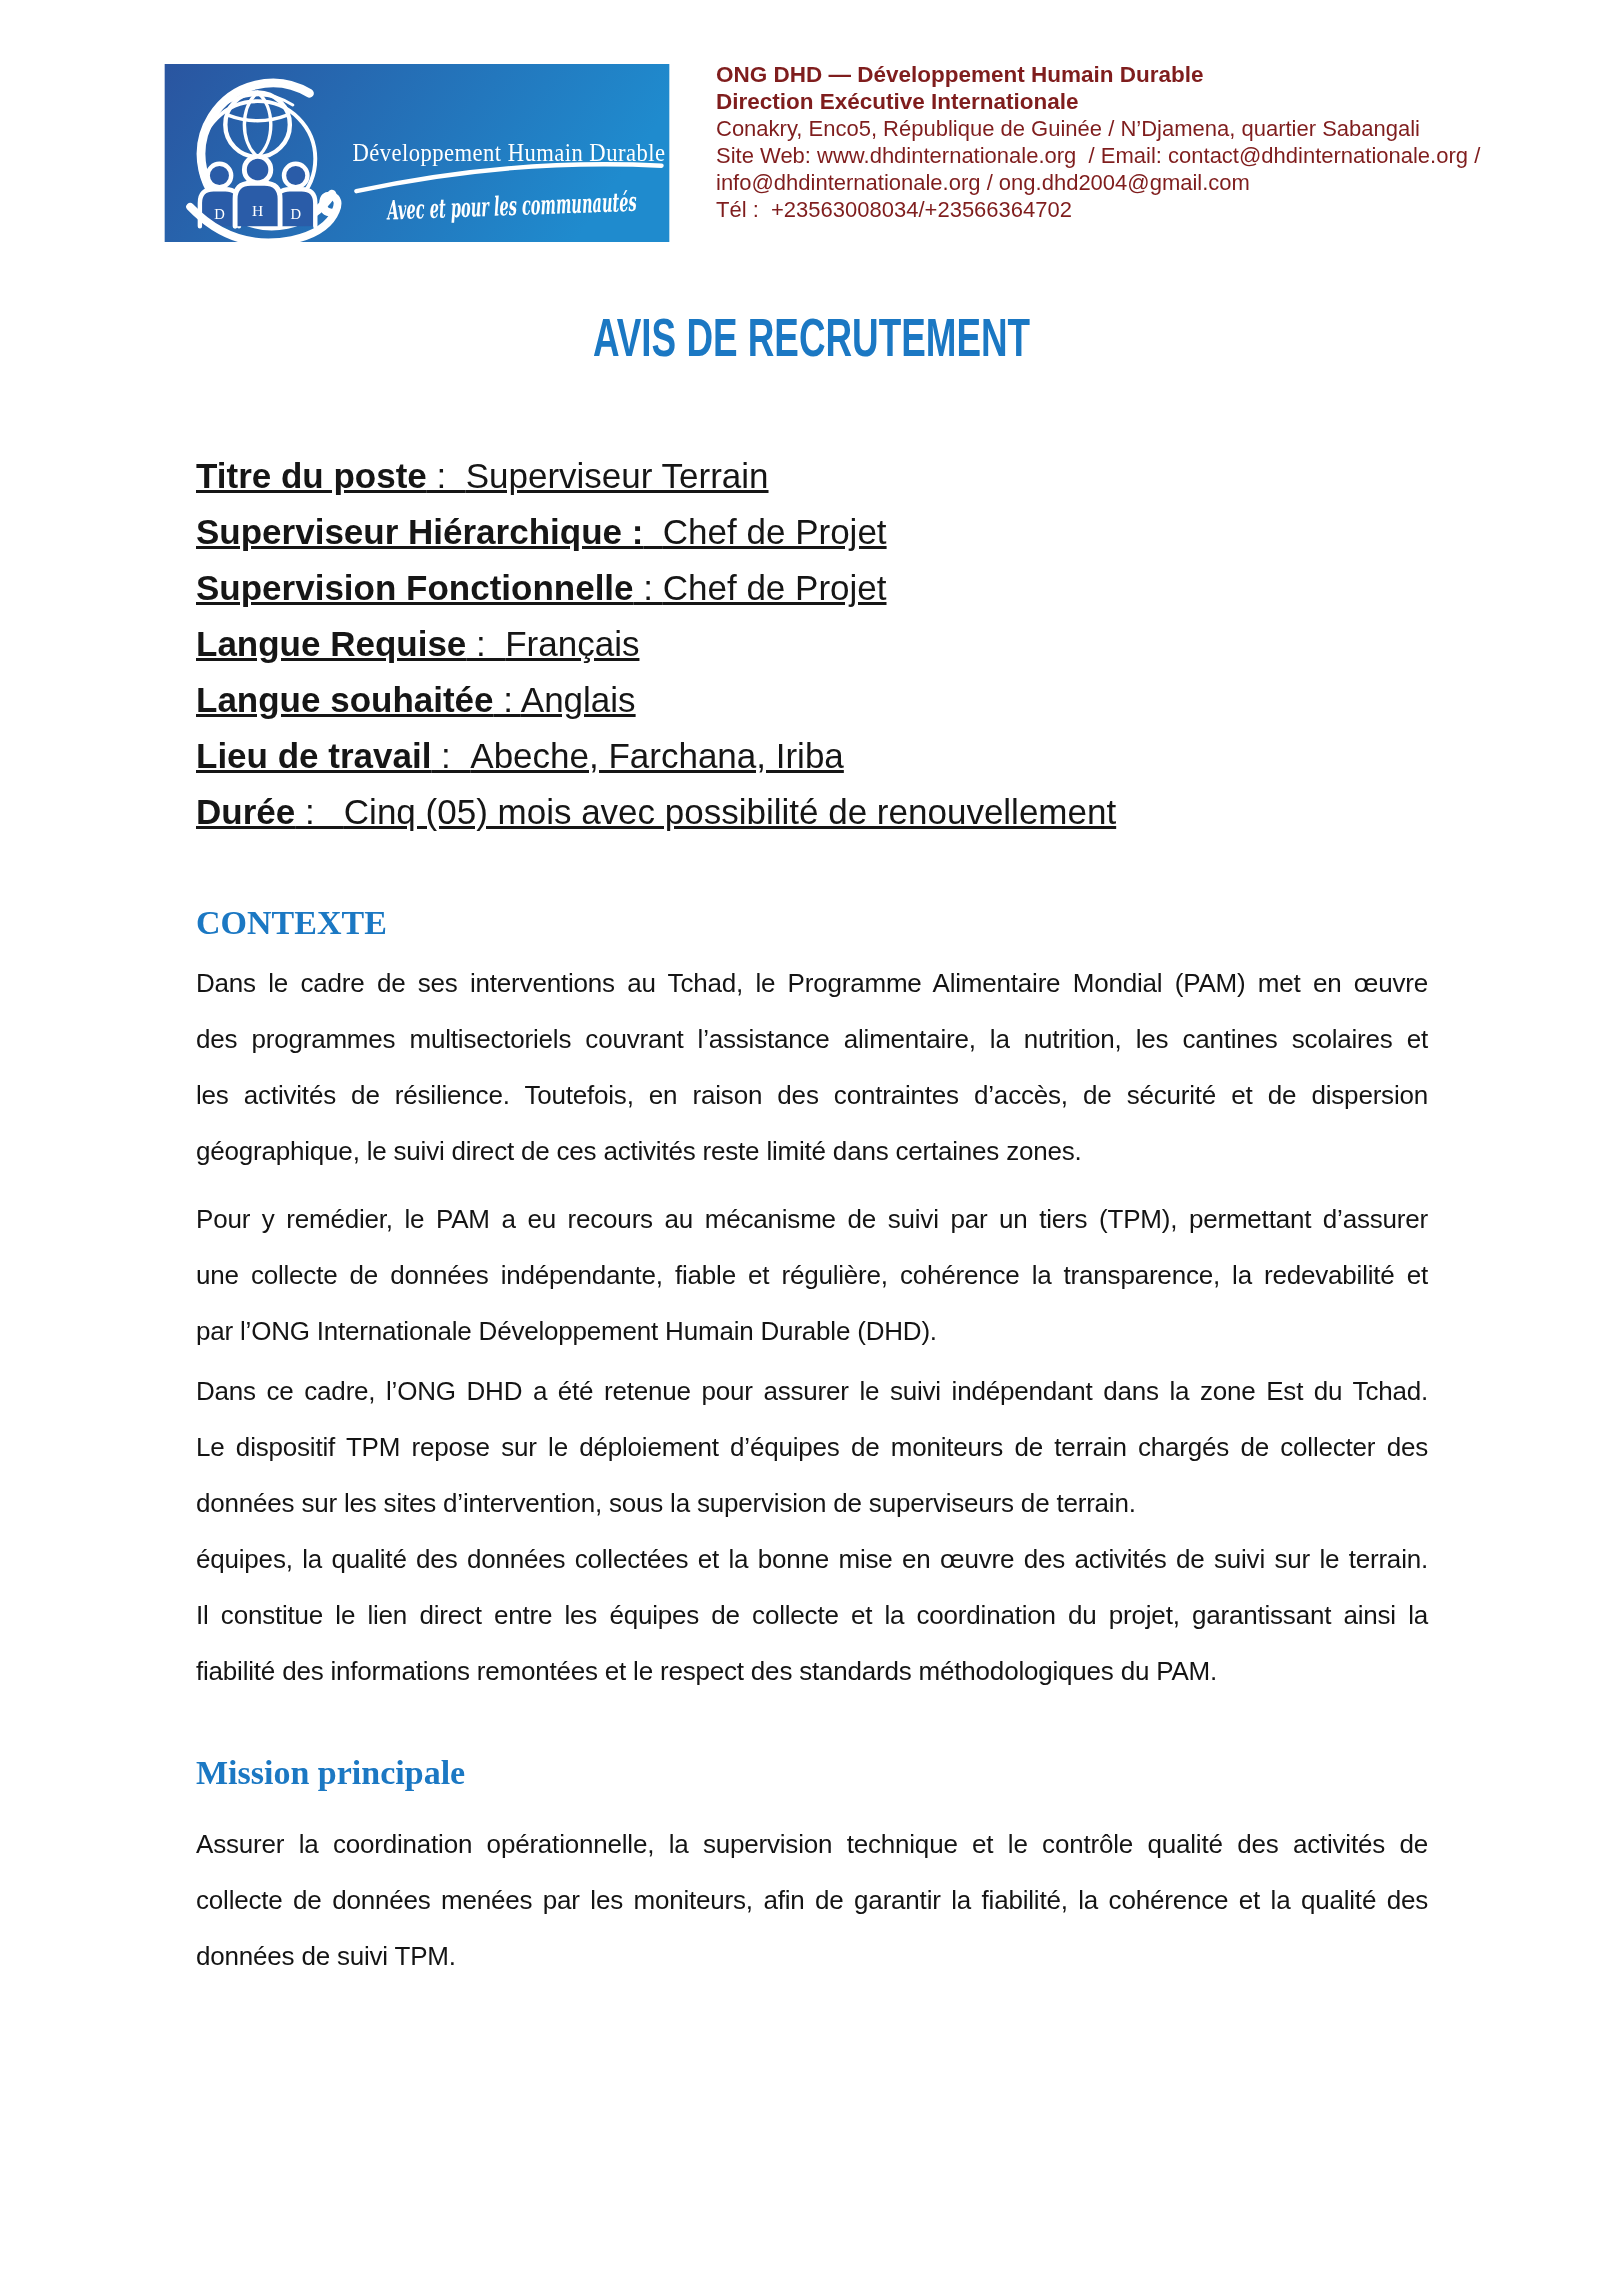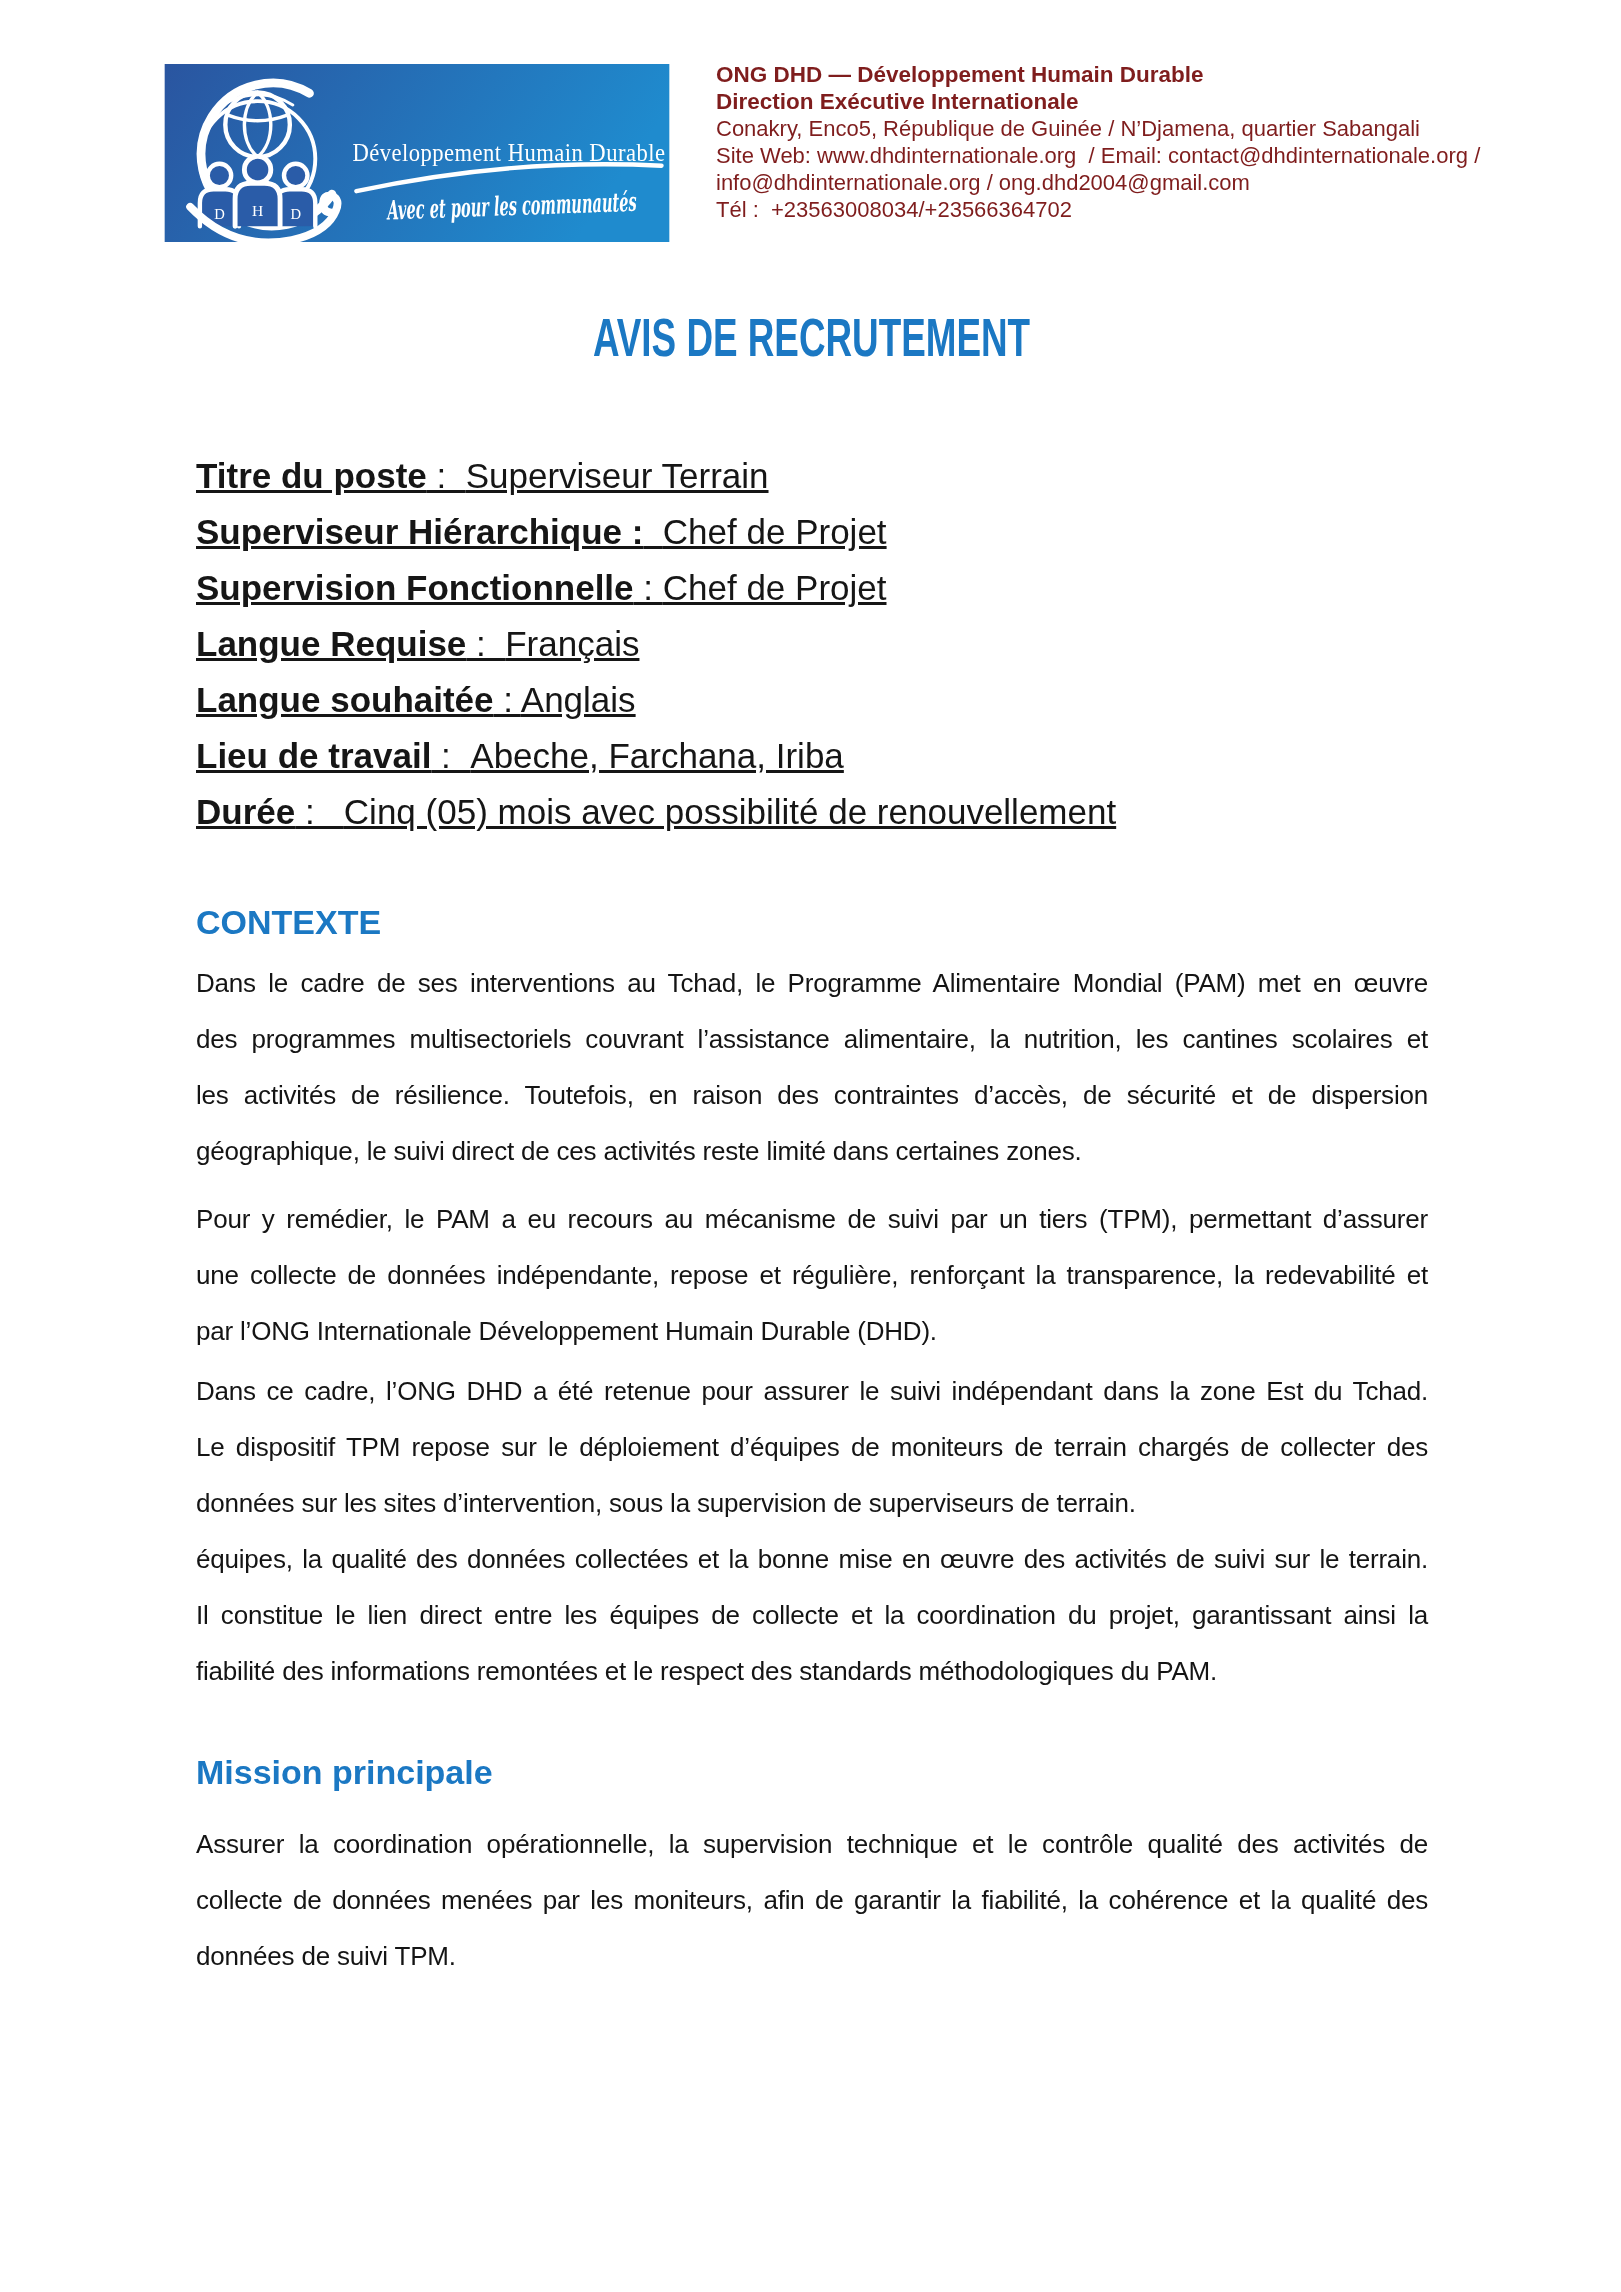--- a/index.html
+++ b/index.html
@@ -26,21 +26,21 @@
     font-family:"Liberation Sans", sans-serif;
     font-weight:bold;font-size:54px;fill:#1B78C3;
   }
   
   .meta{position:absolute;left:196px;top:448px;width:1232px;font-size:35px;text-decoration:underline;}
   .meta-row{height:56px;line-height:56px;white-space:nowrap;}
   .meta-row b{font-weight:bold;}
   
   .doc-body{position:absolute;left:196px;top:902px;width:1232px;}
   .sec-heading{
-    font-family:Liberation Sans, sans-serif;
+    font-family:Liberation Serif, serif;
     font-weight:bold;color:#1B78C3;font-size:34px;line-height:41px;
   }
   .sec-heading.mission{line-height:39px;margin-top:54px;}
   .para{margin:0;font-size:26px;letter-spacing:-0.2px;color:#141414;}
   .para.mt12{margin-top:11.8px;}
   .para.mt13{margin-top:12.7px;}
   .para.mt4{margin-top:3.9px;}
   .para.mt24{margin-top:23.5px;}
   .jl{
     height:56px;line-height:56px;white-space:nowrap;
@@ -137,21 +137,21 @@
 
     <div class="para mt12">
       <div class="jl">Dans le cadre de ses interventions au Tchad, le Programme Alimentaire Mondial (PAM) met en œuvre</div>
       <div class="jl">des programmes multisectoriels couvrant l’assistance alimentaire, la nutrition, les cantines scolaires et</div>
       <div class="jl">les activités de résilience. Toutefois, en raison des contraintes d’accès, de sécurité et de dispersion</div>
       <div class="jl last">géographique, le suivi direct de ces activités reste limité dans certaines zones.</div>
     </div>
 
     <div class="para mt13">
       <div class="jl">Pour y remédier, le PAM a eu recours au mécanisme de suivi par un tiers (TPM), permettant d’assurer</div>
-      <div class="jl">une collecte de données indépendante, repose et régulière, renforçant la transparence, la redevabilité et</div>
+      <div class="jl">une collecte de données indépendante, fiable et régulière, cohérence la transparence, la redevabilité et</div>
       <div class="jl last">par l’ONG Internationale Développement Humain Durable (DHD).</div>
     </div>
 
     <div class="para mt4">
       <div class="jl">Dans ce cadre, l’ONG DHD a été retenue pour assurer le suivi indépendant dans la zone Est du Tchad.</div>
       <div class="jl">Le dispositif TPM repose sur le déploiement d’équipes de moniteurs de terrain chargés de collecter des</div>
       <div class="jl last">données sur les sites d’intervention, sous la supervision de superviseurs de terrain.</div>
     </div>
 
     <div class="para">

